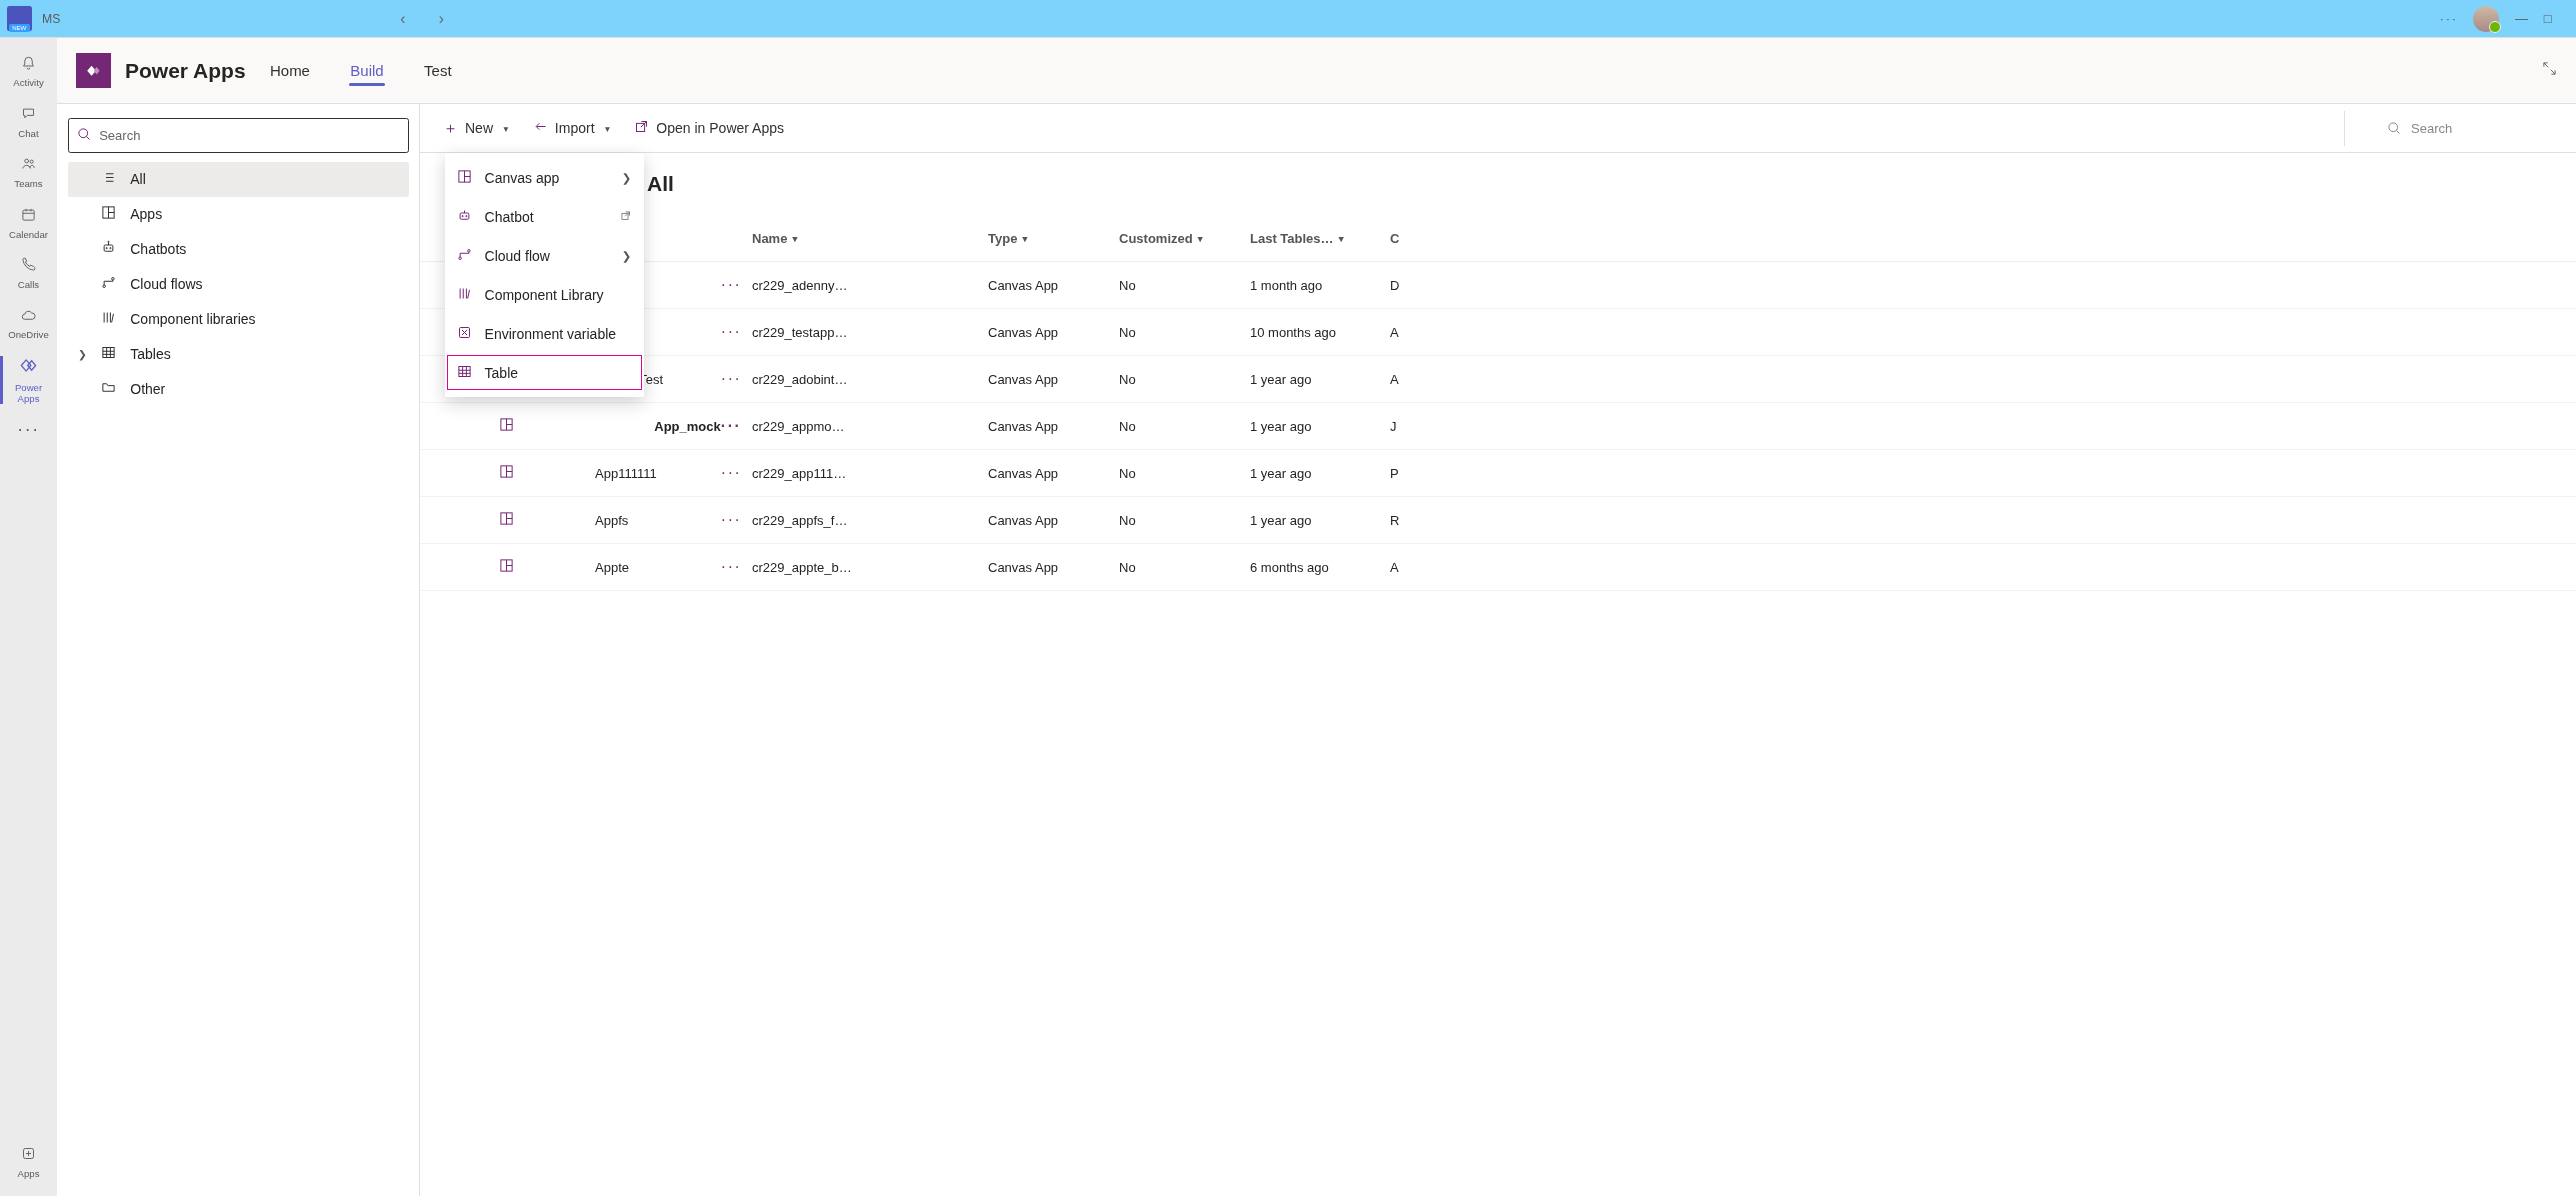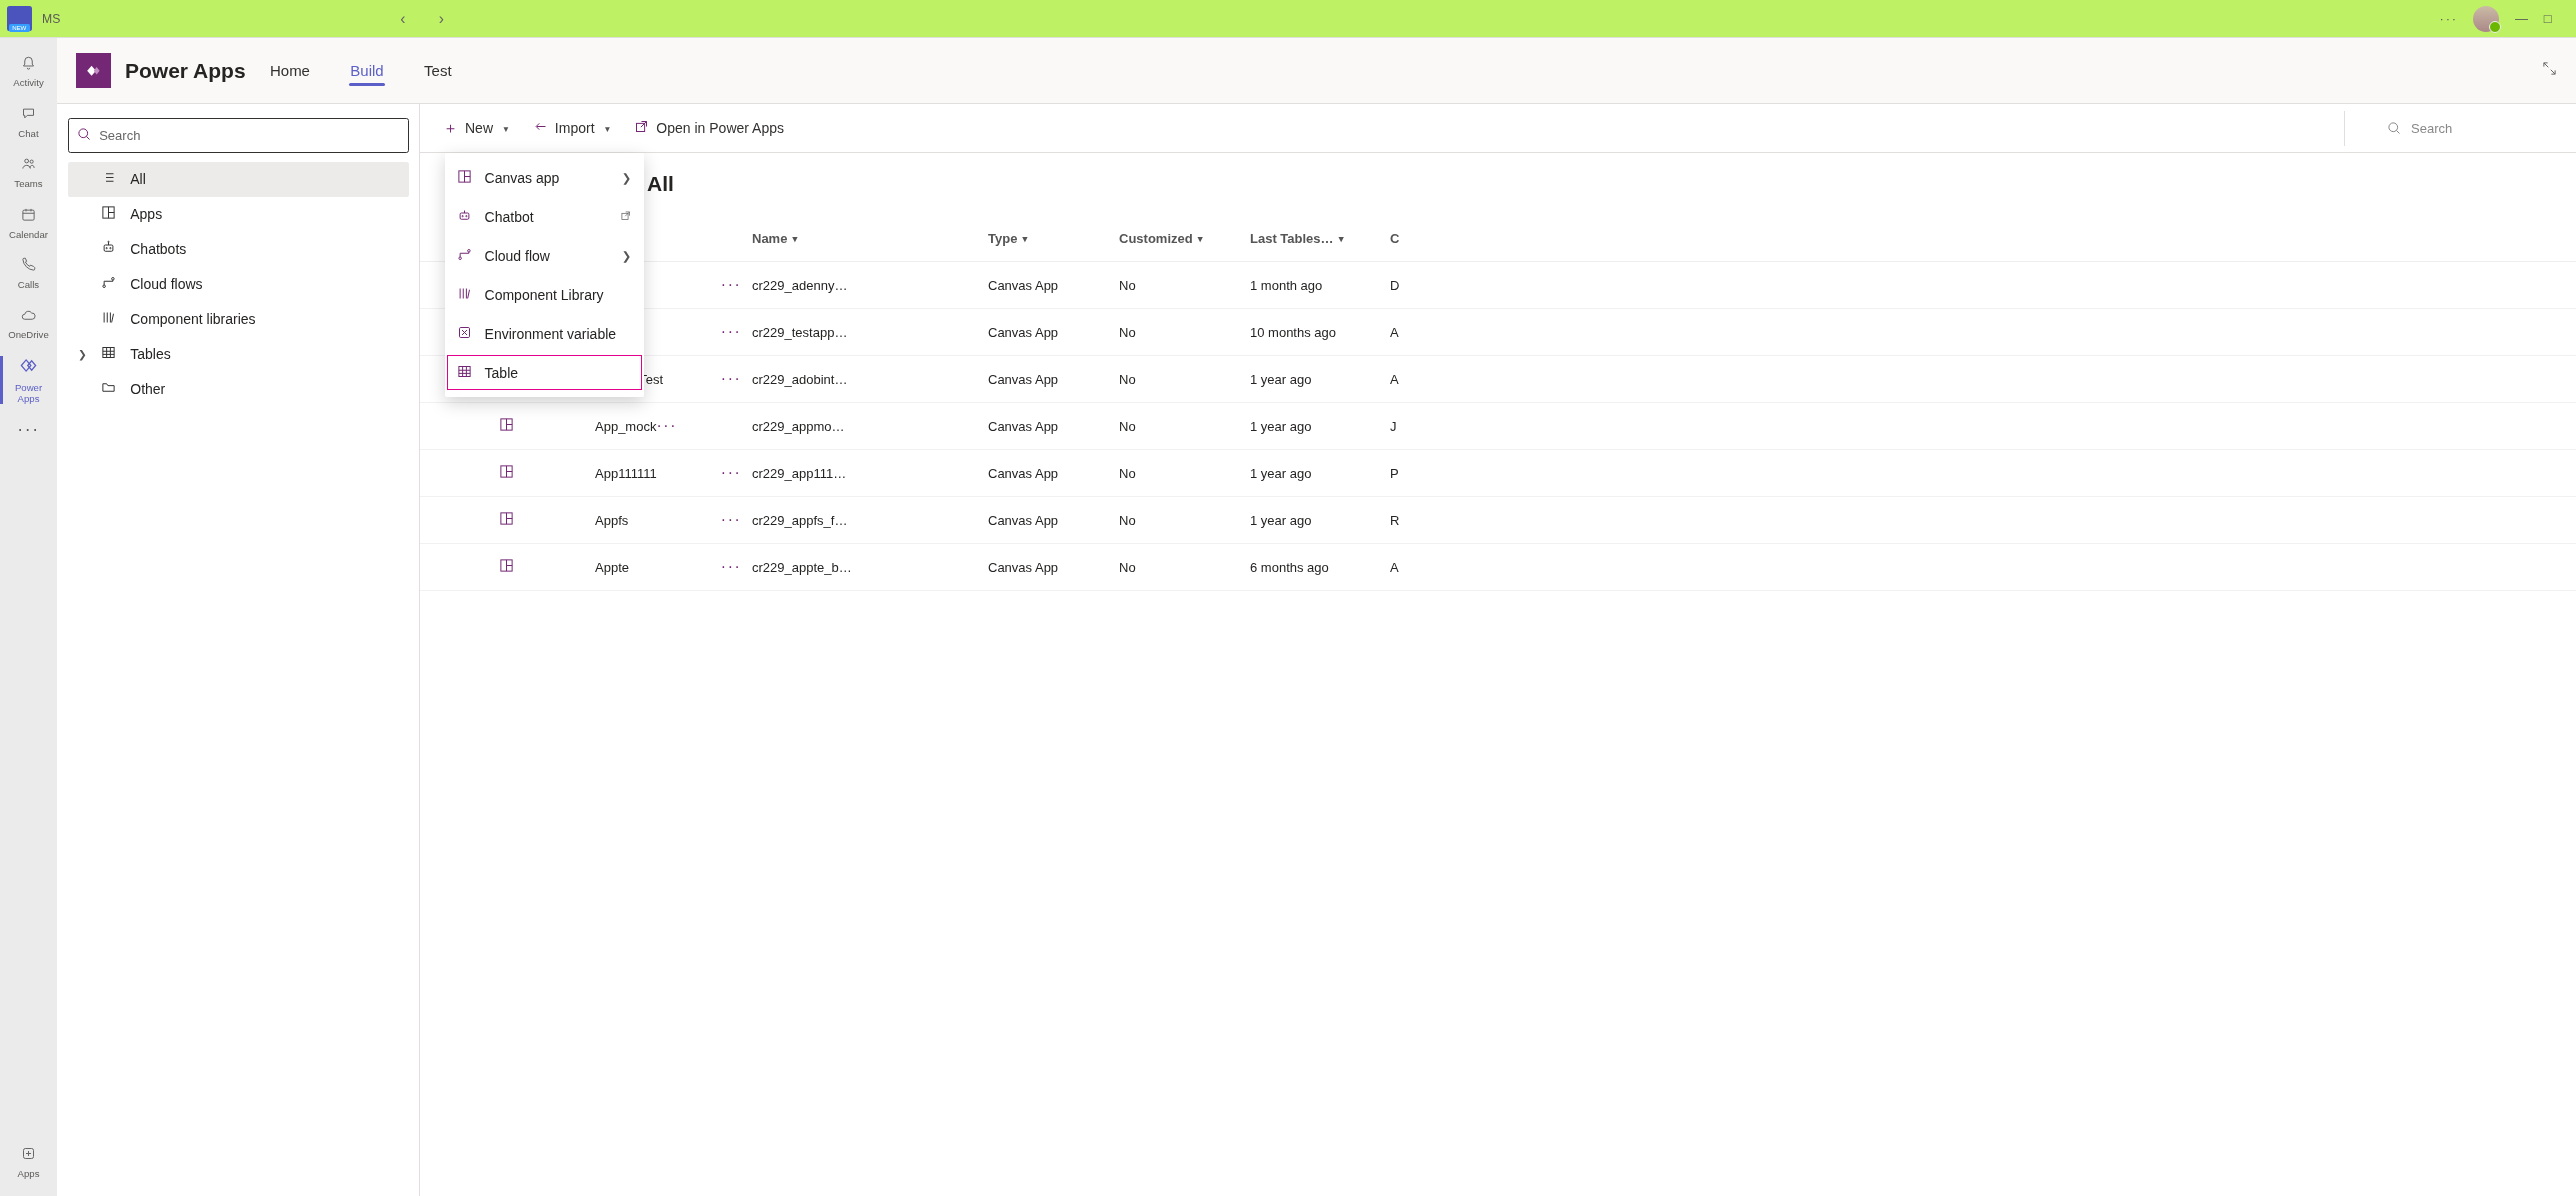--- a/index.html
+++ b/index.html
@@ -8,21 +8,21 @@
     font-family: "Segoe UI", Tahoma, sans-serif;
     font-size: 13px;
     color: #252423;
     background: #fff;
     overflow: hidden;
   }
 
   
   .titlebar {
     height: 38px;
-    background: #bef264;
+    background: #7dd3fc;
     display: flex;
     align-items: center;
     padding: 0 7px;
     border-bottom: 0.9px solid #e1dfdd;
     position: relative;
   }
   .teams-logo {
     width: 24.5px; height: 24.5px;
     background: #4b53bc;
     border-radius: 2.6px;
@@ -650,21 +650,21 @@
                 <span>A</span>
               </div>
               <div class="data-row">
                 <span style="display: flex; align-items: center; gap: 21px;">
                   <span class="row-icon"><svg class="purpleico" viewBox="0 0 24 24">
                       <rect x="3" y="3" width="18" height="18"></rect>
                       <line x1="12" y1="3" x2="12" y2="21"></line>
                       <line x1="12" y1="12" x2="21" y2="12"></line>
                     </svg></span>
                 </span>
-                <span style="display: flex; justify-content: flex-start; align-items: center;">
+                <span style="display: flex; justify-content: flex-end; align-items: center; font-weight: bold;">
                   <span class="dname-cell">App_mock</span>
                   <span class="row-more">···</span>
                 </span>
                 <span>cr229_appmo…</span>
                 <span>Canvas App</span>
                 <span>No</span>
                 <span>1 year ago</span>
                 <span>J</span>
               </div>
               <div class="data-row">

